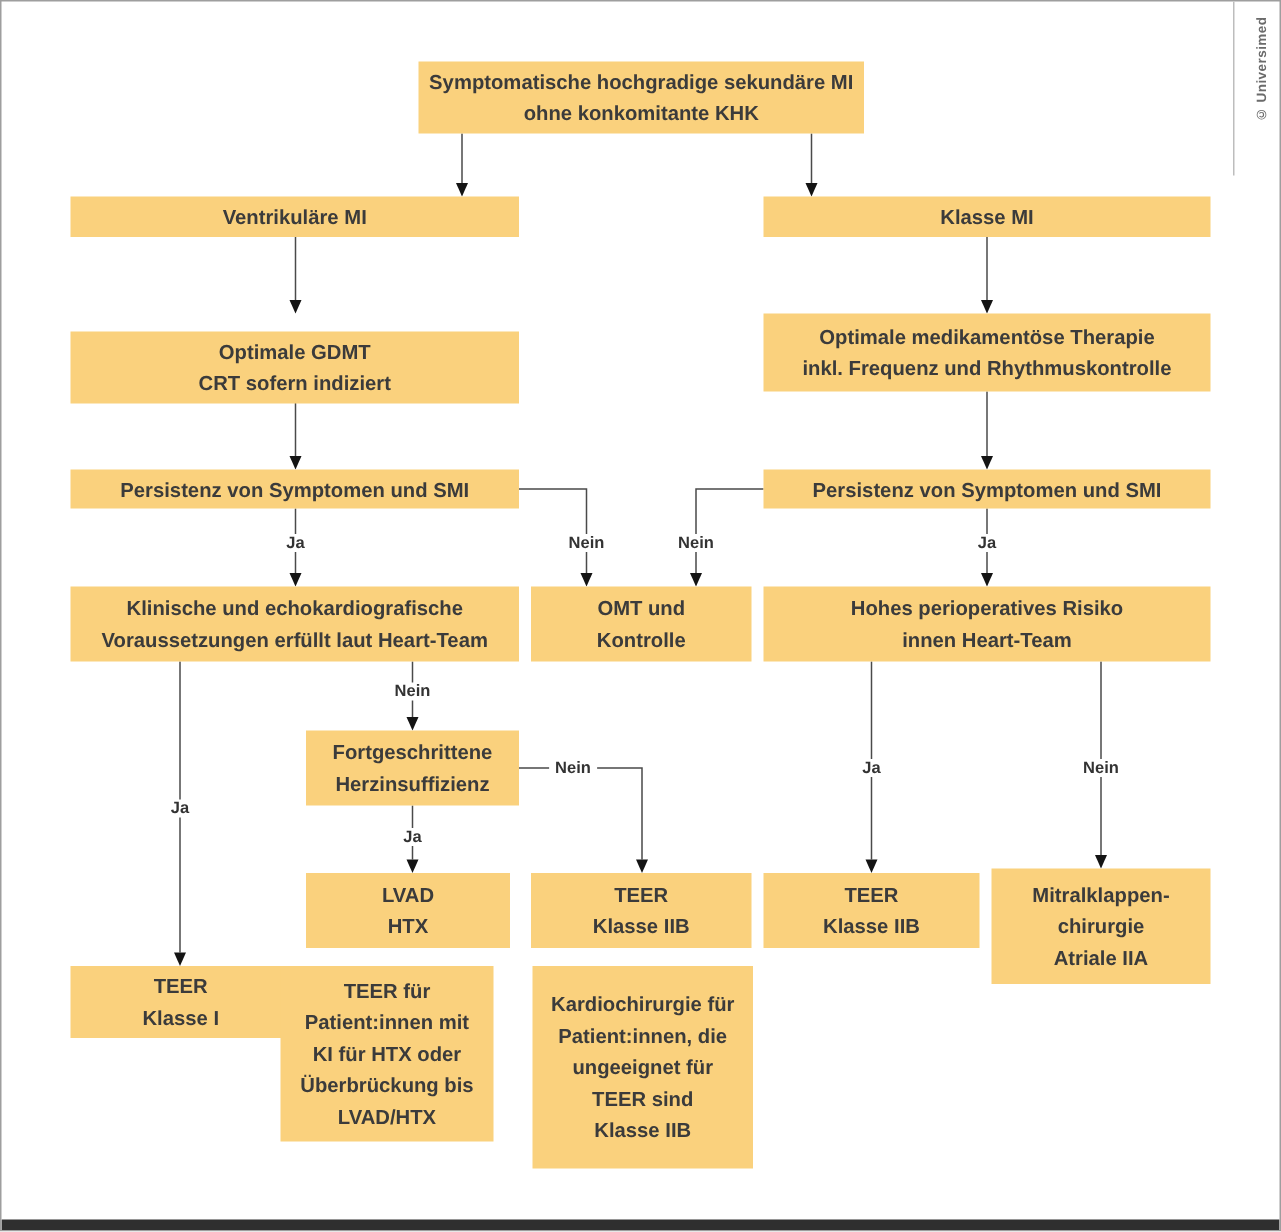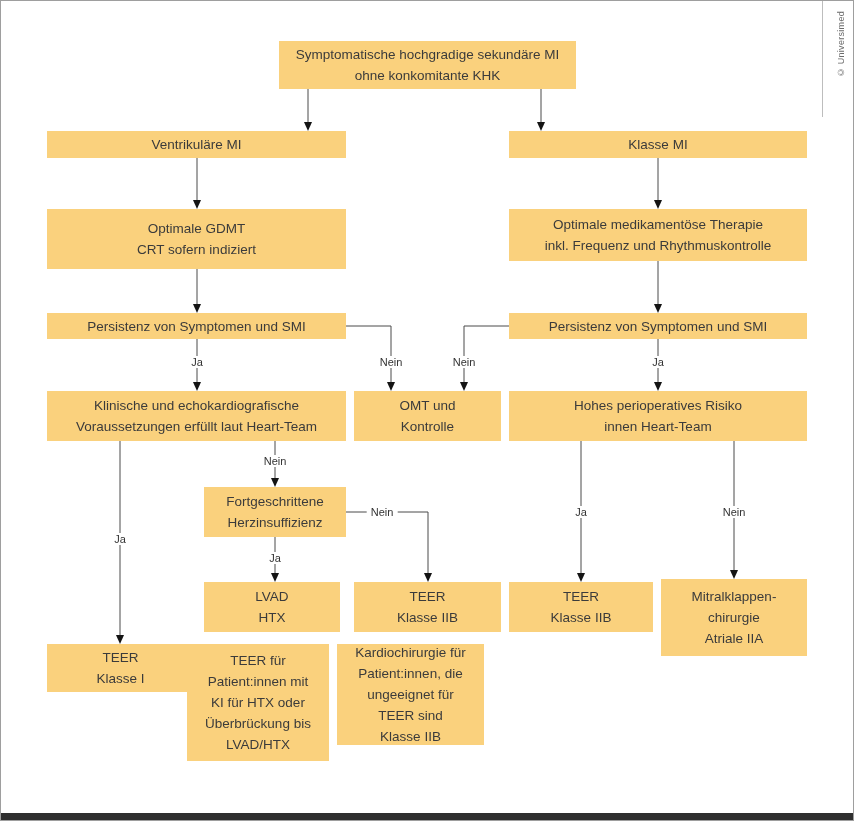--- a/index.html
+++ b/index.html
@@ -13,20 +13,21 @@
   html, body { margin: 0; padding: 0; background: #fff; }
   body { font-family: "Liberation Sans", "DejaVu Sans", sans-serif; }
   .canvas {
     position: relative;
     width: 854px;
     height: 821px;
     background: #fff;
     border: 1px solid var(--frame);
     box-sizing: border-box;
     overflow: hidden;
+    font-weight: bold;
   }
   .connectors {
     position: absolute;
     left: 0; top: 0;
     pointer-events: none;
   }
   .connectors line, .connectors polyline {
     stroke: var(--line);
     stroke-width: 1;
     fill: none;
@@ -130,21 +131,21 @@
       <polygon points="576,572 584,572 580,581"></polygon>
 
     <line x1="733" y1="440" x2="733" y2="569"></line>
       <polygon points="729,569 737,569 733,578"></polygon>
   </svg>
 
   <div class="node" style="left:278px;top:40px;width:297px;height:48px">Symptomatische hochgradige sekundäre MI
 ohne konkomitante KHK</div>
   <div class="node" style="left:46px;top:130px;width:299px;height:27px">Ventrikuläre MI</div>
   <div class="node" style="left:508px;top:130px;width:298px;height:27px">Klasse MI</div>
-  <div class="node" style="left:46px;top:208px;width:299px;height:60px">Optimale GDMT
+  <div class="node" style="left:46px;top:220px;width:299px;height:48px">Optimale GDMT
 CRT sofern indiziert</div>
   <div class="node" style="left:508px;top:208px;width:298px;height:52px">Optimale medikamentöse Therapie
 inkl. Frequenz und Rhythmuskontrolle</div>
   <div class="node" style="left:46px;top:312px;width:299px;height:26px">Persistenz von Symptomen und SMI</div>
   <div class="node" style="left:508px;top:312px;width:298px;height:26px">Persistenz von Symptomen und SMI</div>
   <div class="node" style="left:46px;top:390px;width:299px;height:50px">Klinische und echokardiografische
 Voraussetzungen erfüllt laut Heart-Team</div>
   <div class="node" style="left:353px;top:390px;width:147px;height:50px">OMT und
 Kontrolle</div>
   <div class="node" style="left:508px;top:390px;width:298px;height:50px">Hohes perioperatives Risiko
@@ -160,21 +161,21 @@
   <div class="node" style="left:660px;top:578px;width:146px;height:77px">Mitralklappen-
 chirurgie
 Atriale IIA</div>
   <div class="node" style="left:46px;top:643px;width:147px;height:48px">TEER
 Klasse I</div>
   <div class="node" style="left:186px;top:643px;width:142px;height:117px">TEER für
 Patient:innen mit
 KI für HTX oder
 Überbrückung bis
 LVAD/HTX</div>
-  <div class="node" style="left:336px;top:643px;width:147px;height:101px">Kardiochirurgie für
+  <div class="node" style="left:354px;top:643px;width:147px;height:135px">Kardiochirurgie für
 Patient:innen, die
 ungeeignet für
 TEER sind
 Klasse IIB</div>
 
   <span class="edge-label" style="left:196px;top:361px">Ja</span>
   <span class="edge-label" style="left:390px;top:361px">Nein</span>
   <span class="edge-label" style="left:463px;top:361px">Nein</span>
   <span class="edge-label" style="left:657px;top:361px">Ja</span>
   <span class="edge-label" style="left:274px;top:460px">Nein</span>

